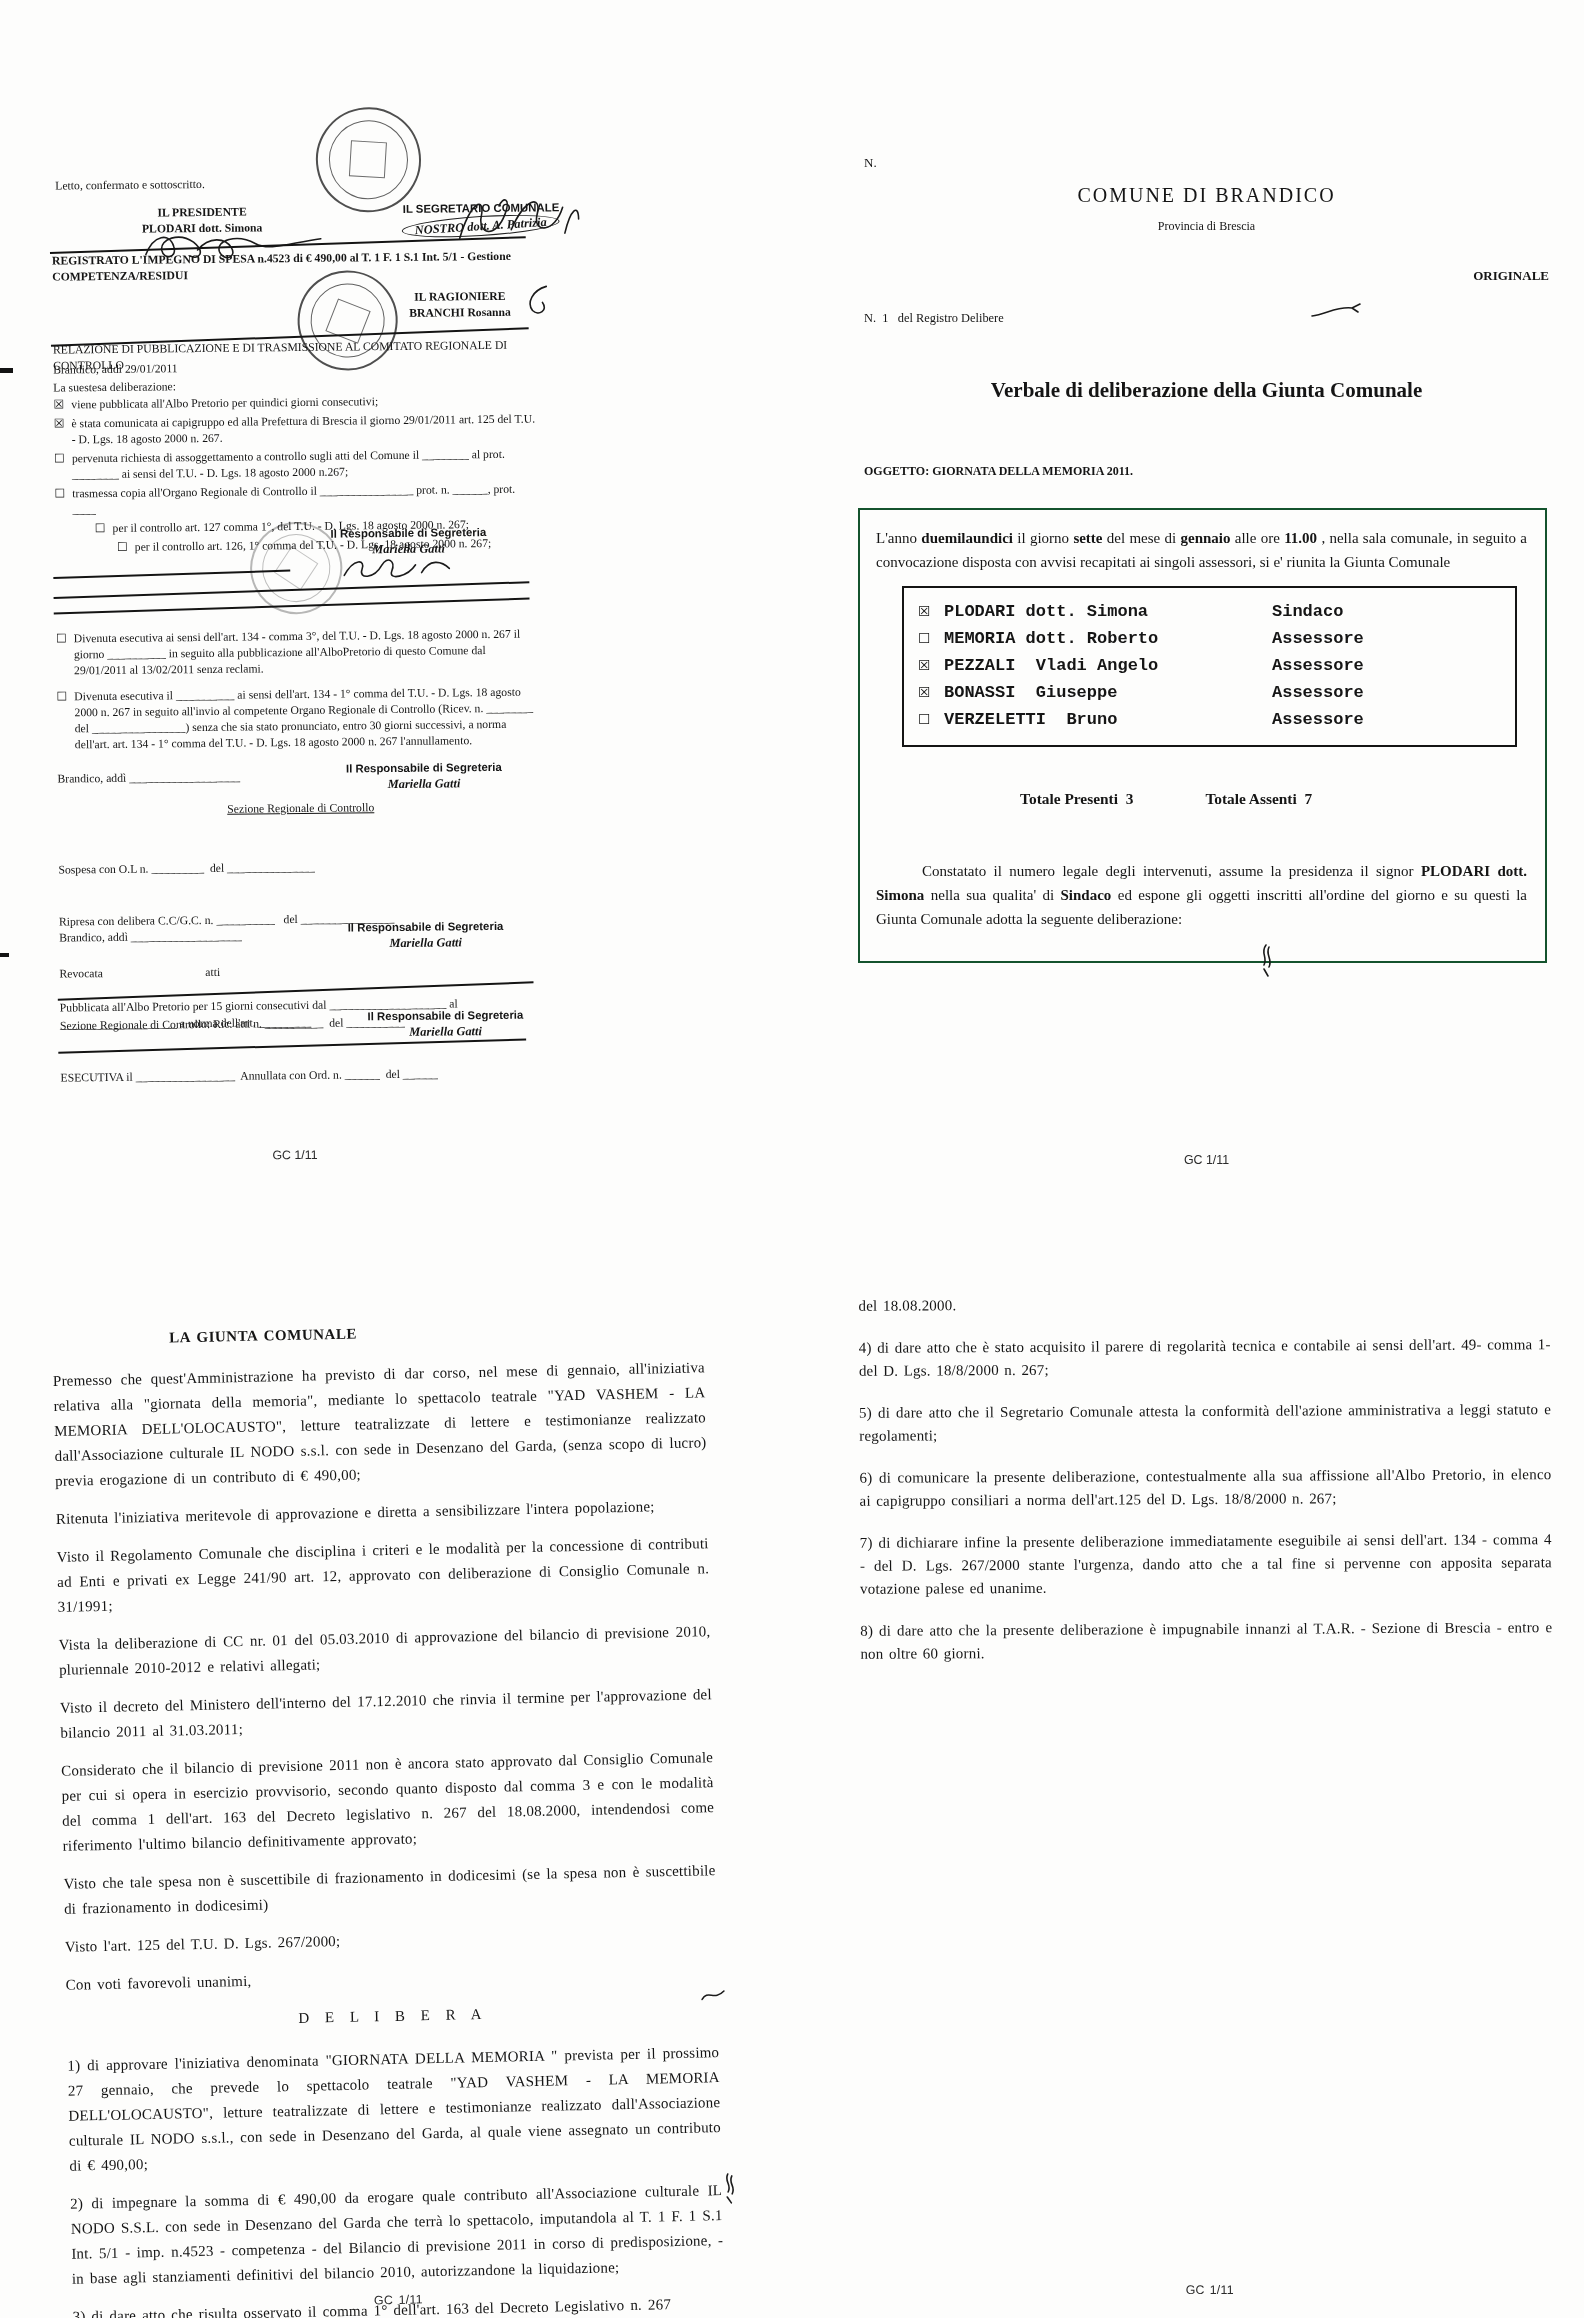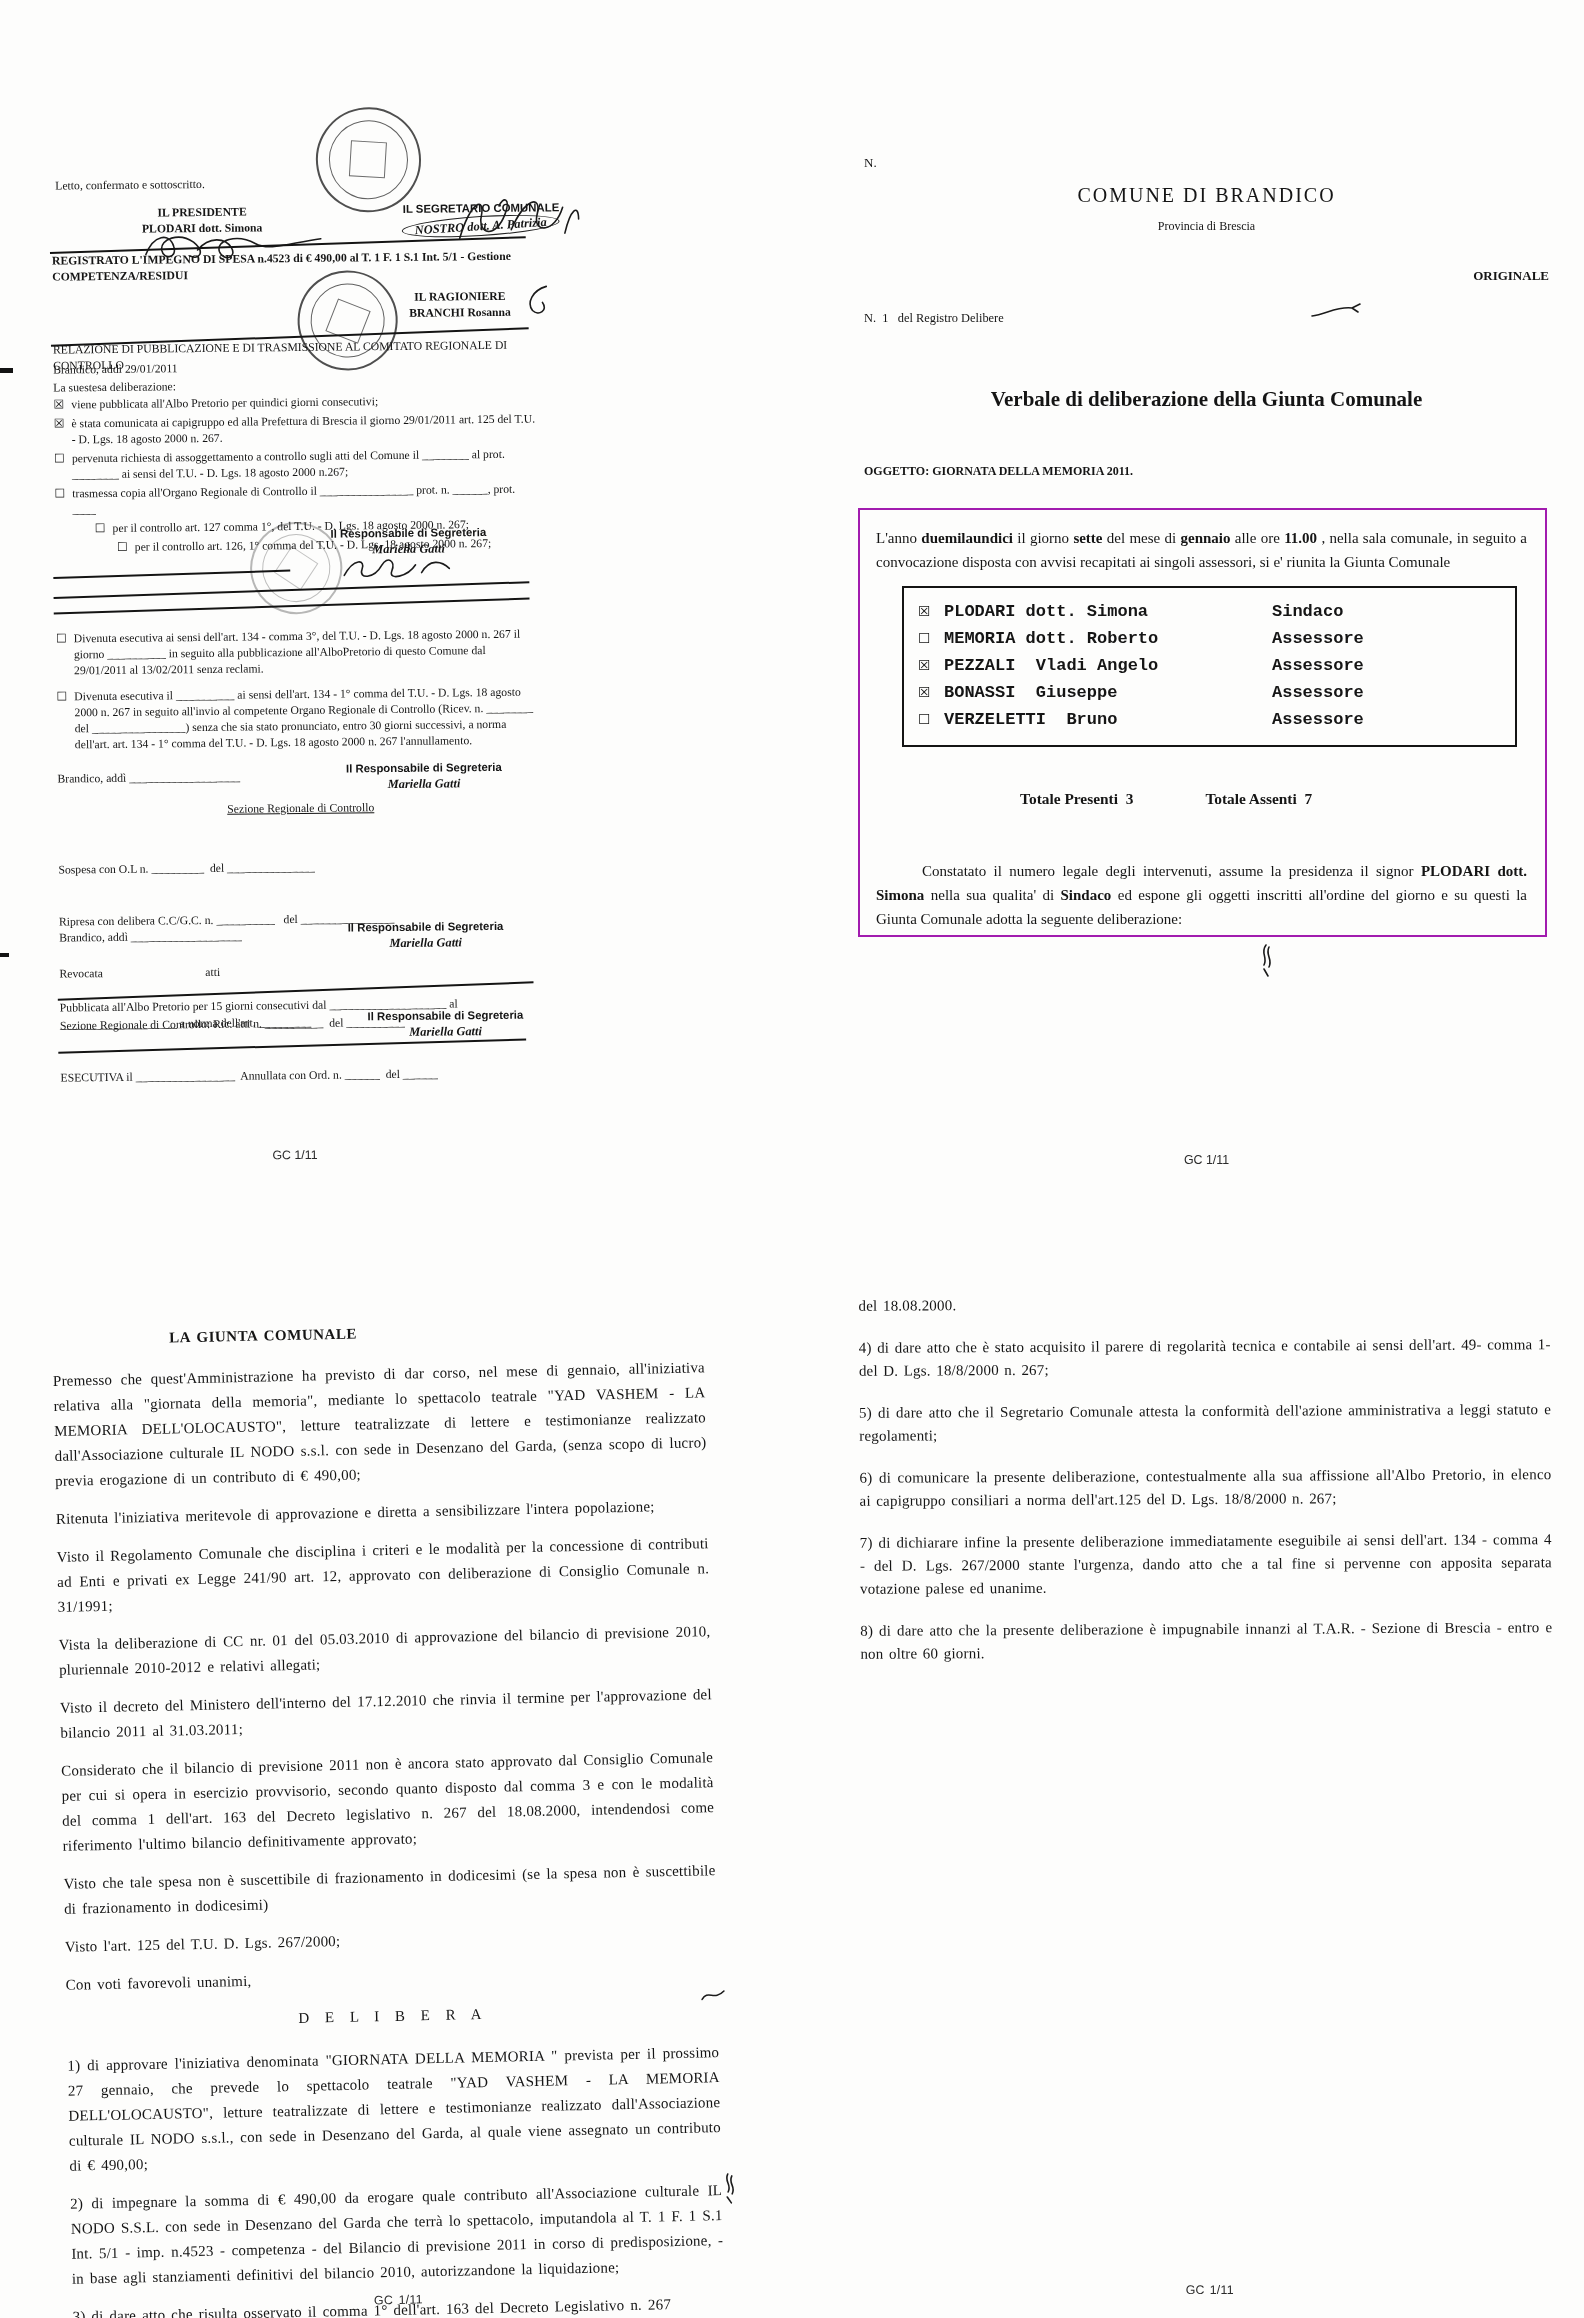--- a/index.html
+++ b/index.html
@@ -27,21 +27,21 @@
   .p1 .lbl-sans{font-family:"Liberation Sans",sans-serif;font-weight:bold;font-size:11.4px;}
   .p1 .name-script{font-family:"Liberation Serif",serif;font-weight:bold;font-style:italic;font-size:12.4px;}
   .chk-row{display:flex;gap:7px;margin-bottom:3px;}
   .chk{font-family:"DejaVu Sans",sans-serif;font-size:12px;line-height:15px;flex:0 0 auto;}
   .chk-text{flex:1;}
   .oval{display:inline-block;border:1.5px solid #232323;border-radius:50%;padding:1px 12px;transform:rotate(-3deg);}
   .sez-line{margin-bottom:4px;}
 
   
   .p2{left:858px;top:95px;width:697px;height:1080px;font-size:15px;line-height:24px;}
-  .p2-box{position:absolute;top:413px;left:0;right:8px;border:2px solid #a21caf;padding:16px 18px 4px 16px;}
+  .p2-box{position:absolute;top:413px;left:0;right:8px;border:2px solid #14532d;padding:16px 18px 30px 16px;}
   .member-box{border:2px solid #141414;margin:12px 10px 0 26px;padding:10px 14px 12px;
               font-family:"Liberation Mono",monospace;font-weight:bold;font-size:17px;}
   .m-row{display:flex;line-height:27px;}
   .m-mark{font-family:"DejaVu Sans",sans-serif;font-size:14px;width:26px;flex:0 0 auto;}
   .m-name{width:328px;white-space:pre;flex:0 0 auto;}
   .m-role{white-space:pre;}
 
   
   .p3{left:62px;top:1295px;width:652px;height:1023px;font-size:15px;line-height:25px;
       transform:rotate(-1.2deg);letter-spacing:0.2px;word-spacing:2px;}
@@ -206,21 +206,21 @@
   <div class="abs" style="top:56px;left:6px;font-size:13px;">N.</div>
   <div class="abs c" style="top:119px;left:0;width:100%;font-size:12px;">Provincia di Brescia</div>
   <div class="abs c" style="top:88px;left:0;width:100%;font-size:20px;letter-spacing:2px;">COMUNE DI BRANDICO</div>
   <div class="abs b" style="top:169px;right:6px;font-size:13px;">ORIGINALE</div>
   <div class="abs pre" style="top:211px;left:6px;font-size:12.4px;">N.  1   del Registro Delibere</div>
 
   <svg class="pen" style="position:absolute;top:207px;left:450px;" width="60" height="18" viewBox="0 0 60 18">
     <path d="M4,14 C18,12 30,4 44,6 M44,6 L52,2 M44,6 L50,10"></path>
   </svg>
 
-  <div class="abs c b" style="top:283px;left:0;width:100%;font-size:21px;margin-top:9px;">Verbale di deliberazione della Giunta Comunale</div>
+  <div class="abs c b" style="top:283px;left:0;width:100%;font-size:21px;">Verbale di deliberazione della Giunta Comunale</div>
   <div class="abs b" style="top:364px;left:6px;font-size:12px;">OGGETTO: GIORNATA DELLA MEMORIA 2011.</div>
 
   <div class="p2-box">
     <p class="j" style="margin:0;"><span>L'anno </span><span class="b">duemilaundici</span><span> il giorno  </span><span class="b">sette</span><span> del mese di  </span><span class="b">gennaio</span><span>  alle ore  </span><span class="b">11.00</span><span> , nella sala comunale, in seguito a convocazione disposta con avvisi recapitati ai singoli assessori, si e' riunita la Giunta Comunale</span></p>
 
 
     <div class="member-box">
       <div class="m-row">
         <span class="m-mark">☒</span>
         <span class="m-name">PLODARI dott. Simona</span>

